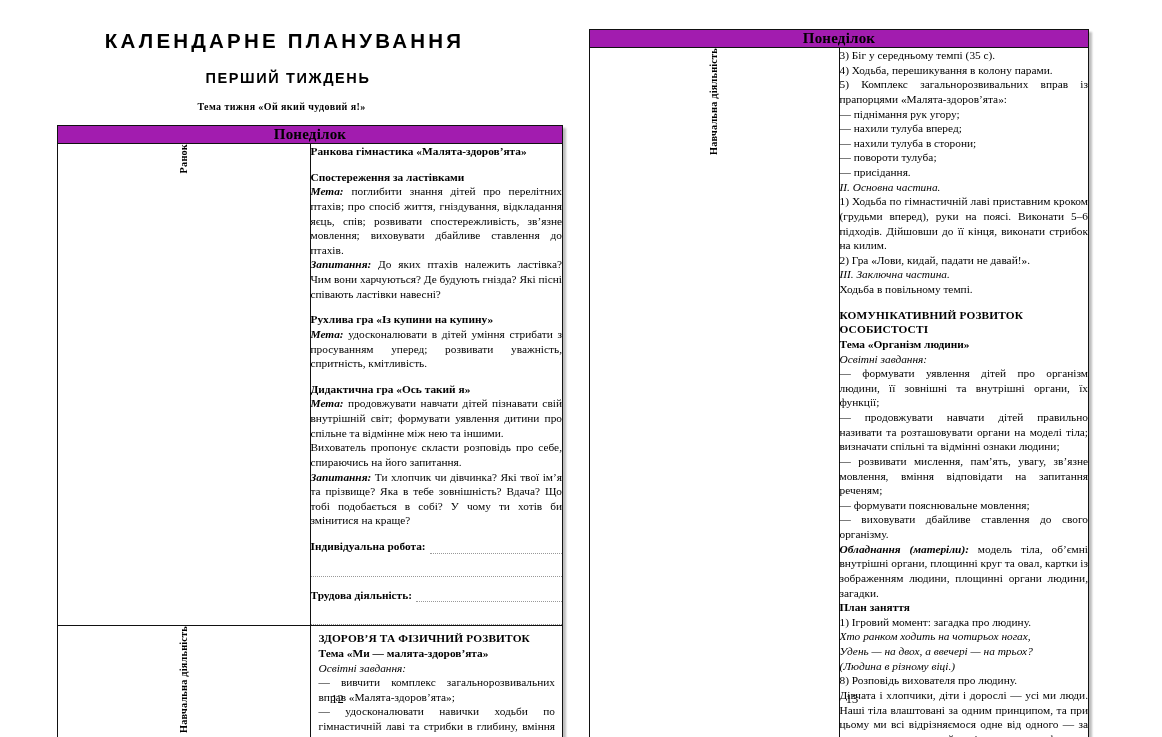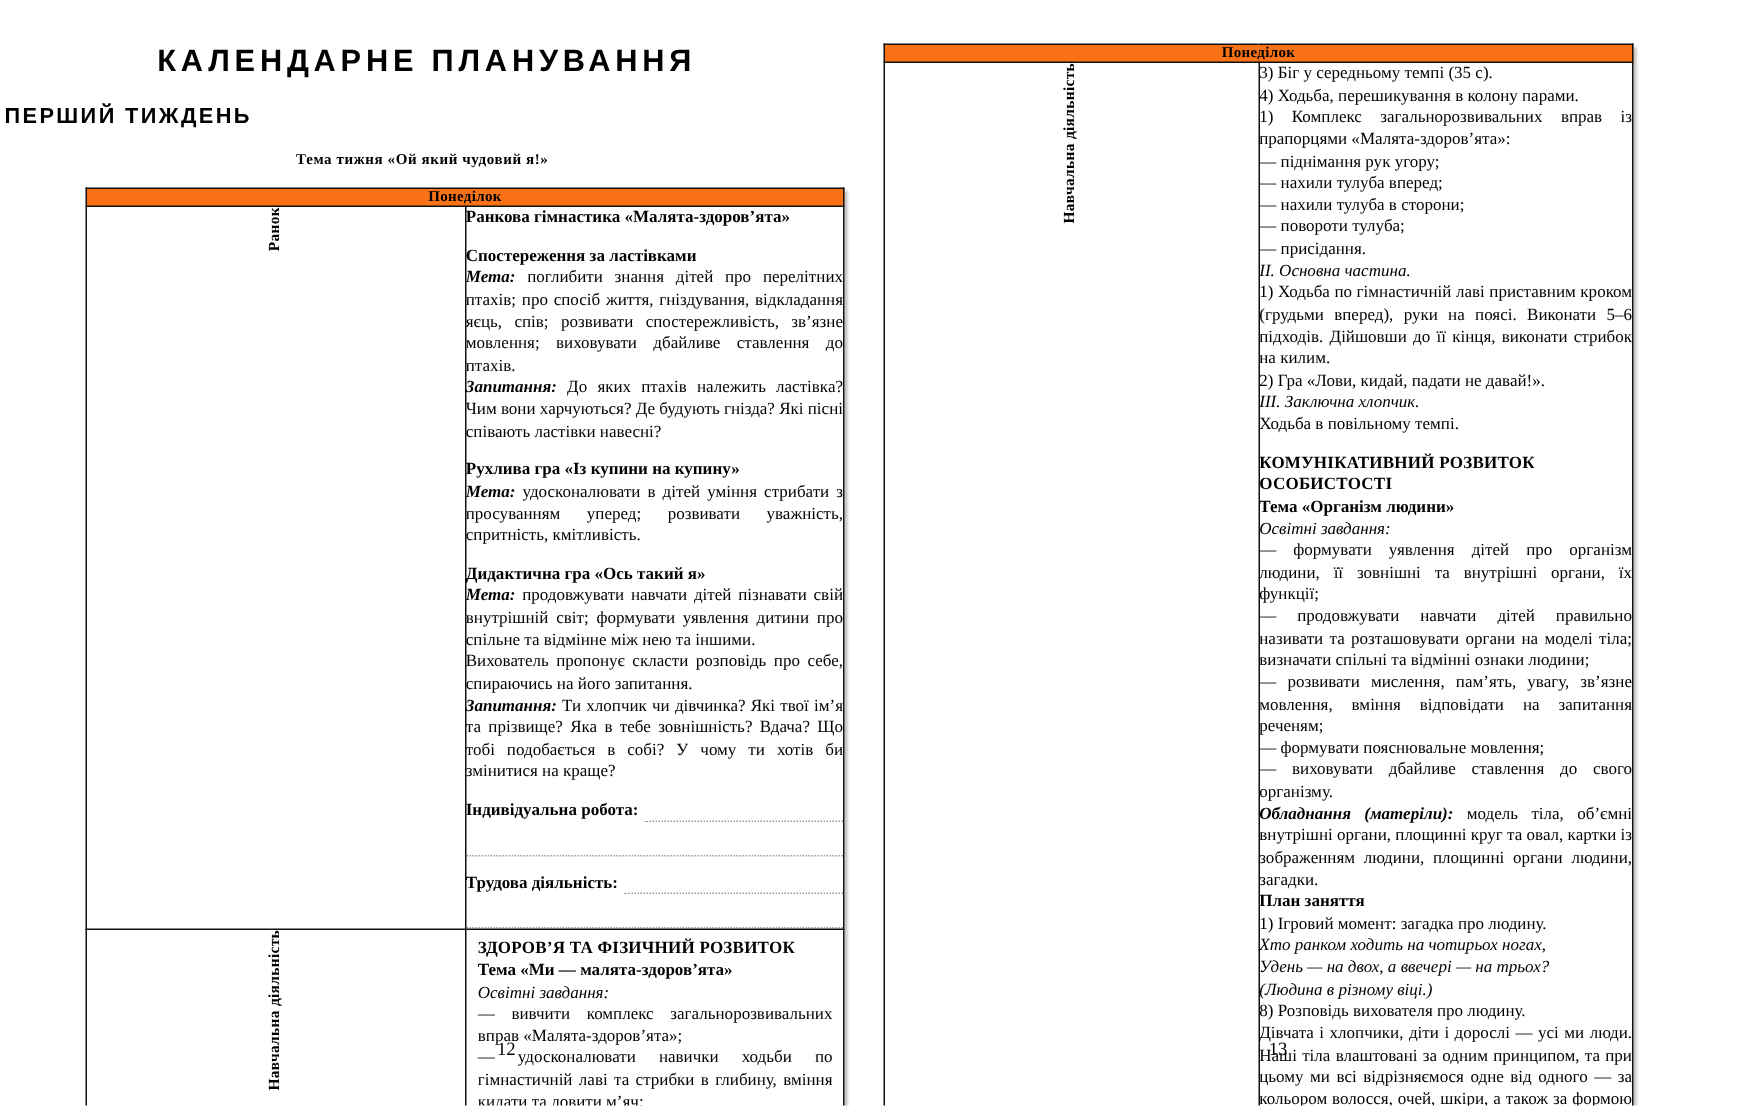--- a/index.html
+++ b/index.html
@@ -38,27 +38,27 @@
   .doc-title {
     text-align: center;
     font-family: "Liberation Sans", sans-serif;
     font-weight: bold;
     font-size: 20.5px;
     letter-spacing: 3.2px;
     margin: 29px 0 0 0;
     padding-left: 6px;
   }
   .doc-subtitle {
-    text-align: left;
+    text-align: center;
     font-family: "Liberation Sans", sans-serif;
     font-weight: bold;
     font-size: 14.5px;
     letter-spacing: 1.6px;
     margin: 17px 0 0 0;
-    padding-left: 3px;
+    padding-left: 13px;
   }
   .doc-theme {
     text-align: center;
     font-family: "Liberation Serif", serif;
     font-weight: bold;
     font-size: 10px;
     letter-spacing: 0.4px;
     margin: 15px 0 0 0;
   }
 
@@ -77,25 +77,25 @@
     width: 500px;
     margin: 29px 0 0 26px;
   }
   .tbl td, .tbl th {
     border: 1px solid #ololo;
     border: 1px solid #111;
     vertical-align: top;
     padding: 0;
   }
   .hdr-cell {
-    background: #f97316;
-    text-align: center;
-    font-family: "Liberation Serif", serif;
-    font-weight: bold;
-    font-size: 10px;
+    background: #a21caf;
+    text-align: center;
+    font-family: "Liberation Serif", serif;
+    font-weight: bold;
+    font-size: 15px;
     padding: 3px 0 3.5px 0;
     letter-spacing: 0.2px;
   }
   .side-cell {
     width: 21px;
     text-align: center;
     vertical-align: middle;
     padding: 0;
   }
   .side-label {
@@ -246,30 +246,30 @@
           <tr>
         <th class="hdr-cell" colspan="2">Понеділок</th>
       </tr>
       <tr>
         <td class="side-cell">
           <span class="side-label">Навчальна діяльність</span>
         </td>
         <td class="body-cell">
               <p class="ln">3) Біг у середньому темпі (35 с).</p>
               <p class="ln">4) Ходьба, перешикування в колону парами.</p>
-              <p class="ln">1) Комплекс загальнорозвивальних вправ із прапорцями «Малята-здоров’ята»:</p>
+              <p class="ln">5) Комплекс загальнорозвивальних вправ із прапорцями «Малята-здоров’ята»:</p>
               <p class="ln">— піднімання рук угору;</p>
               <p class="ln">— нахили тулуба вперед;</p>
               <p class="ln">— нахили тулуба в сторони;</p>
               <p class="ln">— повороти тулуба;</p>
               <p class="ln">— присідання.</p>
               <p class="ln nojust i">II. Основна частина.</p>
               <p class="ln">1) Ходьба по гімнастичній лаві приставним кроком (грудьми вперед), руки на поясі. Виконати 5–6 підходів. Дійшовши до її кінця, виконати стрибок на килим.</p>
               <p class="ln">2) Гра «Лови, кидай, падати не давай!».</p>
-              <p class="ln nojust i">III. Заключна хлопчик.</p>
+              <p class="ln nojust i">III. Заключна частина.</p>
               <p class="ln">Ходьба в повільному темпі.</p>
               <div class="gap"></div>
               <p class="ln nojust heading-caps">КОМУНІКАТИВНИЙ РОЗВИТОК ОСОБИСТОСТІ</p>
               <p class="ln nojust b">Тема «Організм людини»</p>
               <p class="ln nojust i">Освітні завдання:</p>
               <p class="ln">— формувати уявлення дітей про організм людини, її зовнішні та внутрішні органи, їх функції;</p>
               <p class="ln">— продовжувати навчати дітей правильно називати та розташовувати органи на моделі тіла; визначати спільні та відмінні ознаки людини;</p>
               <p class="ln">— розвивати мислення, пам’ять, увагу, зв’язне мовлення, вміння відповідати на запитання реченям;</p>
               <p class="ln">— формувати пояснювальне мовлення;</p>
               <p class="ln">— виховувати дбайливе ставлення до свого організму.</p>

